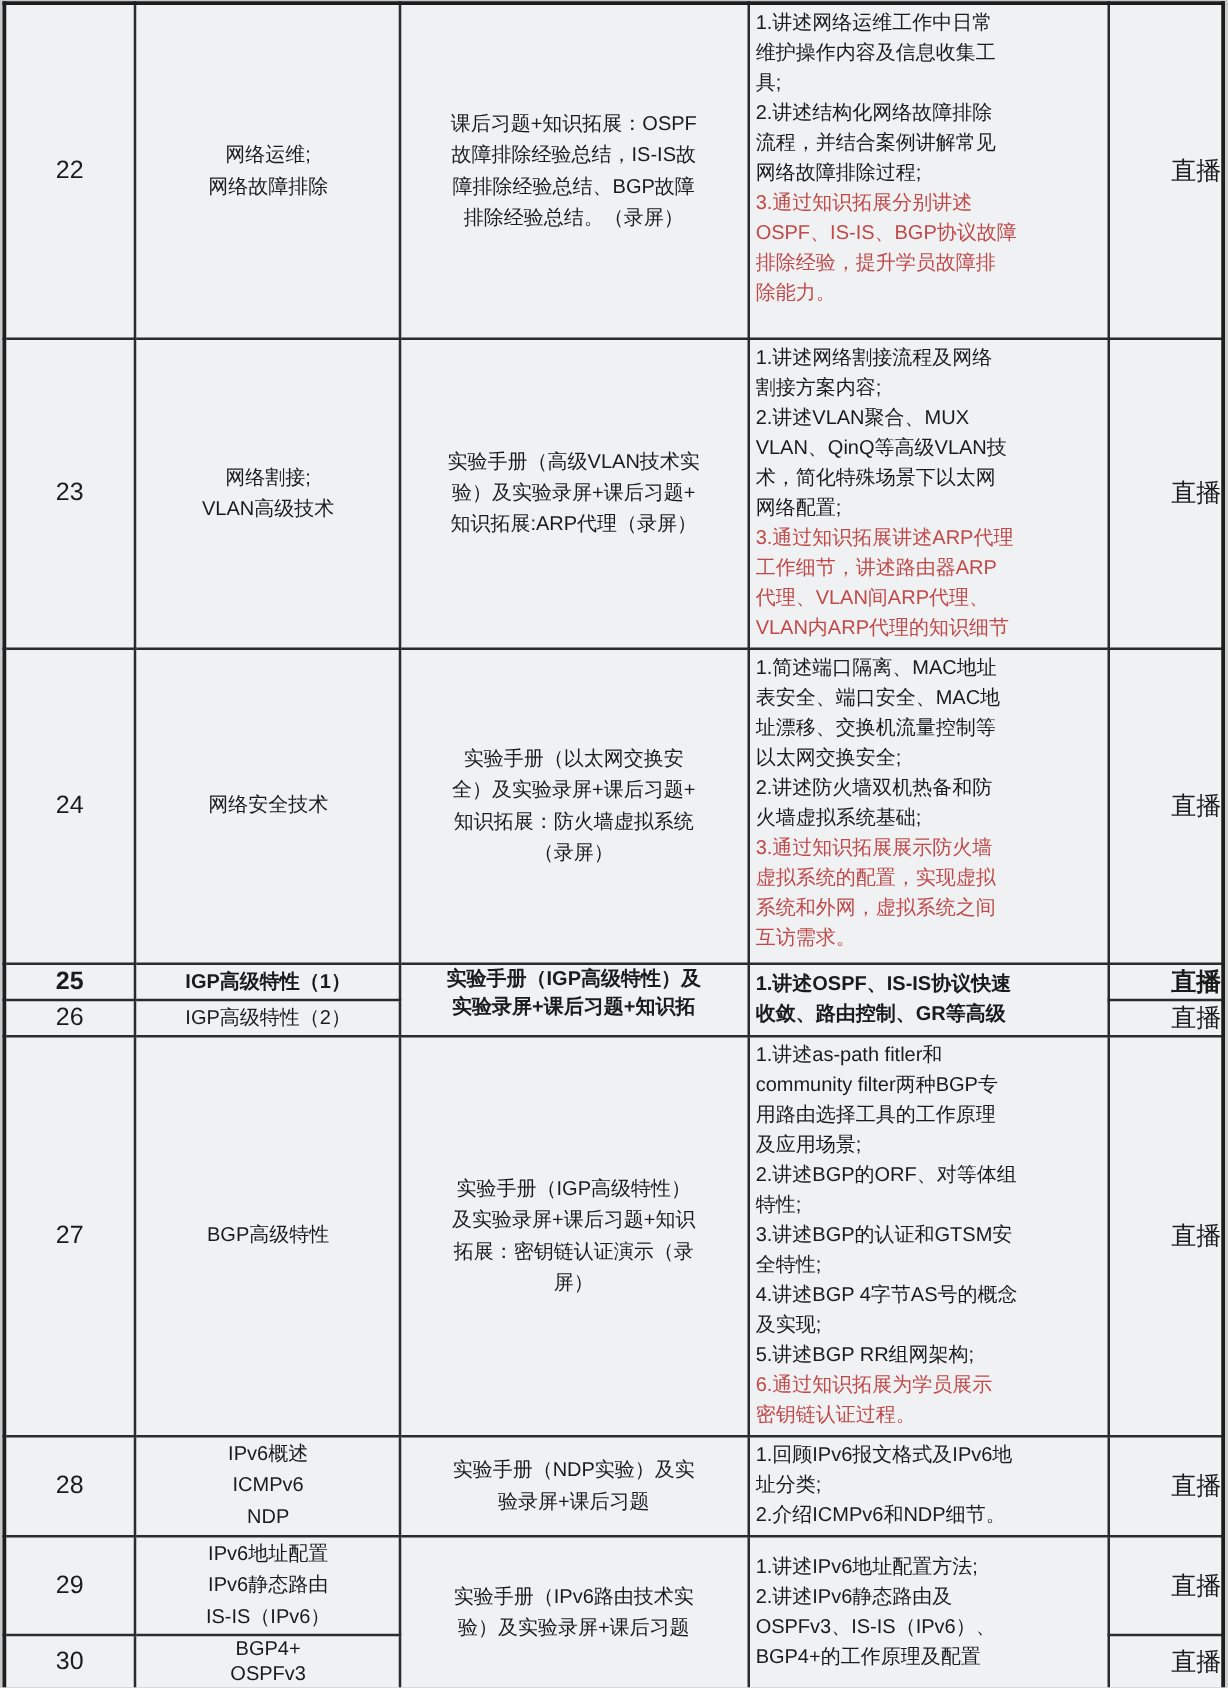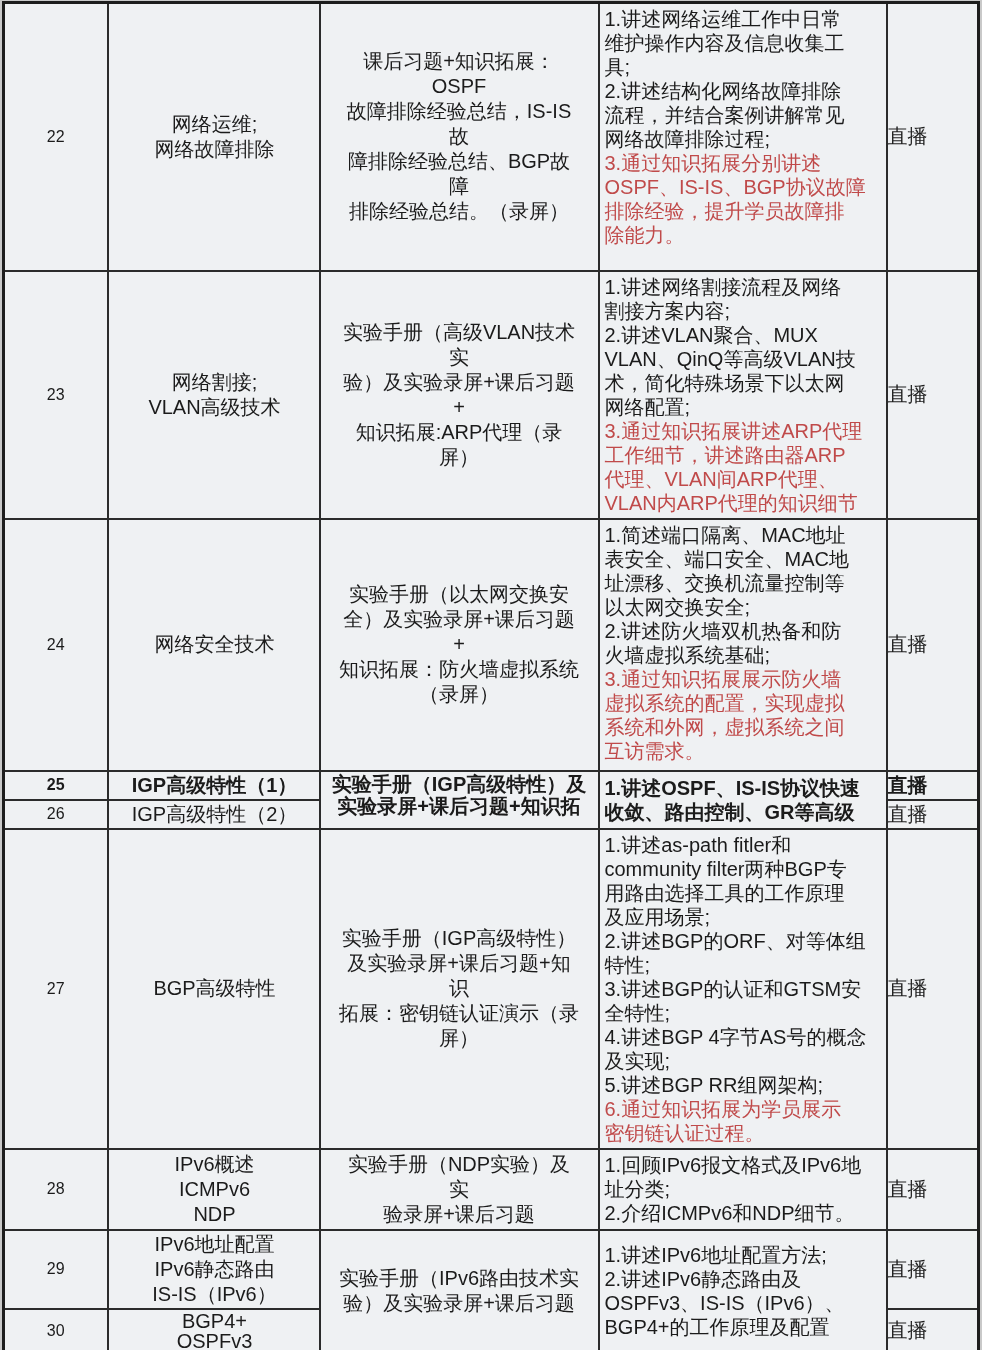--- a/index.html
+++ b/index.html
@@ -21,39 +21,39 @@
     top: 1px;
     border-collapse: collapse;
     table-layout: fixed;
     width: 975px;
     background: #eff1f3;
     border: 3px solid #1d1d1d;
   }
   td {
     border: 2px solid #2b2b2b;
     color: #1b1b1b;
-    font-size: 20px;
+    font-size: 16px;
     padding: 0;
     overflow: hidden;
     vertical-align: middle;
   }
   
   tr.hr22 { height: 268px; }
   tr.hr23 { height: 246px; }
   tr.hr24 { height: 252px; }
   tr.hr25 { height: 22px; font-weight: bold; }
   tr.hr26 { height: 22px; }
   tr.hr27 { height: 317px; }
   tr.hr28 { height: 78px; }
   tr.hr29 { height: 76px; }
   tr.hr30 { height: 40px; }
 
   .c-num {
     text-align: center;
-    font-size: 16px;
+    font-size: 20px;
   }
   .c-topic {
     text-align: center;
     padding: 1px 4px 1px 6px;
     line-height: 25px;
     white-space: pre-line;
   }
   tr.hr30 .c-topic { line-height: 20px; }
   tr.hr25 .c-topic, tr.hr26 .c-topic { line-height: 21px; }
   .c-mat {
@@ -70,21 +70,21 @@
   }
   .c-desc {
     vertical-align: top;
     padding: 3px 2px 3px 5px;
     line-height: 24px;
   }
   .c-desc.vmid { vertical-align: middle; margin-left: 44px; }
   .c-desc .item { white-space: pre-line; }
   .c-desc .item.red { color: #c04a4a; }
   .c-fmt {
-    text-align: left;
+    text-align: right;
     font-size: 20px;
   }
   .watermark {
     position: absolute;
     right: 6px;
     bottom: 6px;
     font-size: 21px;
     color: #df8b88;
     opacity: 0.85;
     white-space: nowrap;

